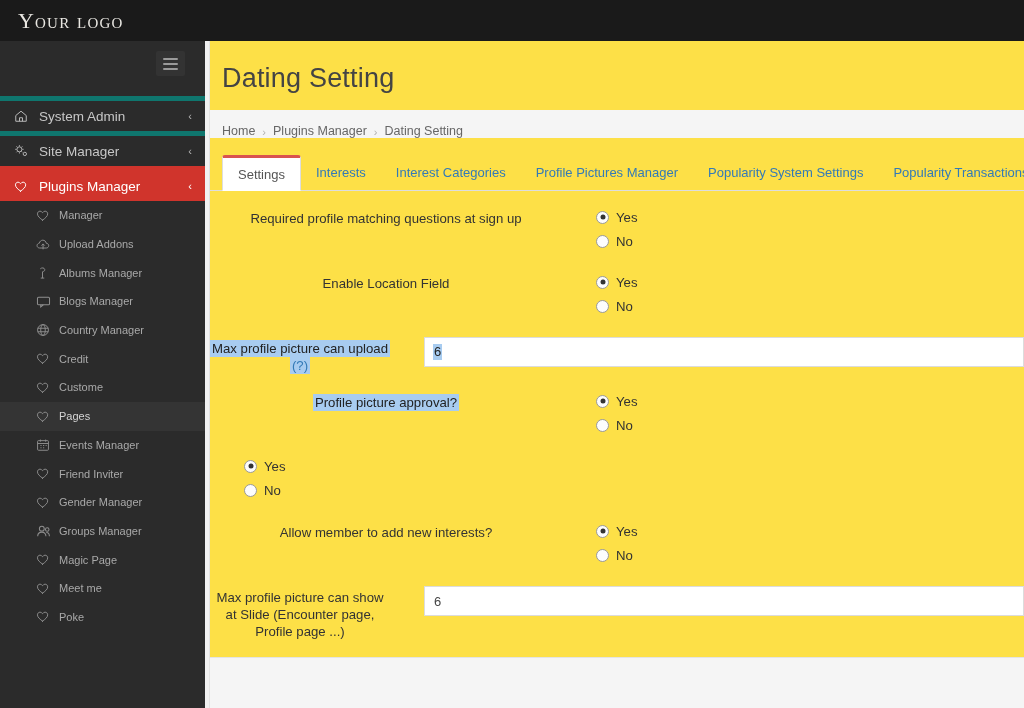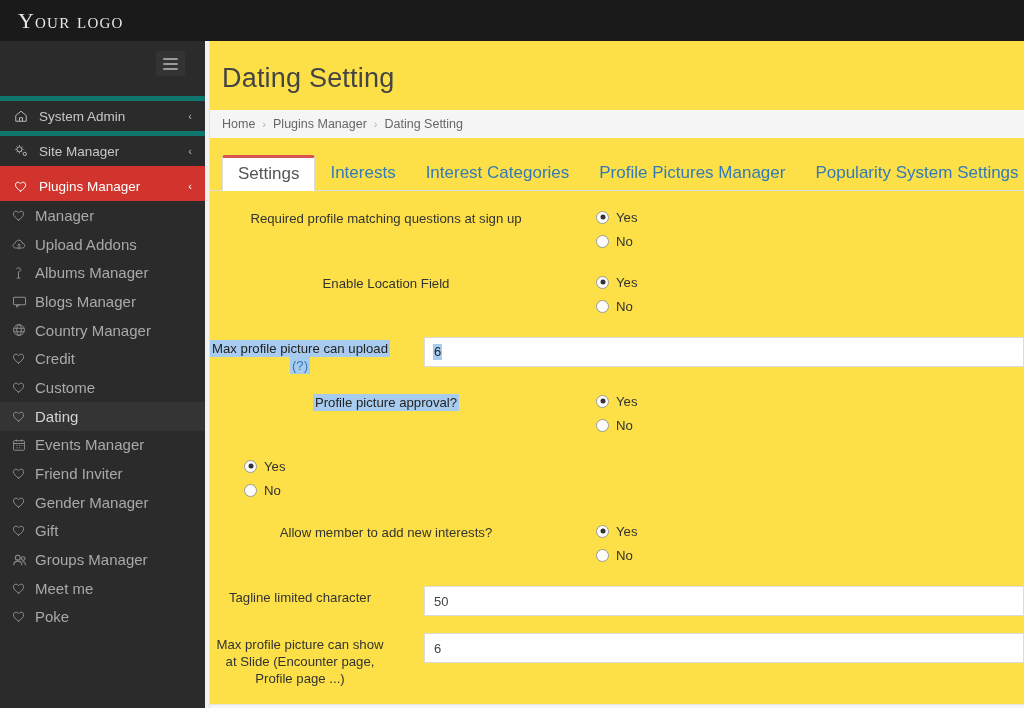--- a/index.html
+++ b/index.html
@@ -69,23 +69,23 @@
   .nav-top-item.active {
     background: #d0342c;
     color: #ffffff;
     border-top-color: #d0342c;
   }
   .nav-top-item.active .ic, .nav-top-item.active .chev { color: #ffffff; }
 
   .sub-item {
     height: 28.7px;
     display: flex; align-items: center;
-    padding-left: 12px;
+    padding-left: 36px;
     color: #a9a9a9;
-    font-size: 15px;
+    font-size: 11px;
     cursor: pointer;
     white-space: nowrap;
     text-align: right;
   }
   .sub-item .ic {
     width: 18px; display: inline-flex; align-items: center; justify-content: flex-start;
     margin-right: 5px; color: #8e8e8e;
   }
   .sub-item.current { background: #343434; color: #d4d4d4; }
 
@@ -107,40 +107,40 @@
     color: #444444;
     font-size: 27px;
     font-weight: normal;
     margin: 22px 0 0 12px;
     letter-spacing: 0.2px;
   }
   .breadcrumb {
     margin: 16px 0 0 0;
     height: 28px;
     background: #f5f5f5;
-    display: flex; align-items: center;
+    display: flex; align-items: flex-end;
     padding-left: 12px;
     font-size: 12.5px;
     color: #666666;
   }
   .breadcrumb a { color: #666666; text-decoration: none; cursor: pointer; }
   .breadcrumb .sep { margin: 0 7px; color: #b0b0b0; font-size: 11px; }
 
   
   .tabs {
     margin-top: 17px;
     height: 36px;
     border-bottom: 1px solid #dddddd;
     display: flex; align-items: stretch;
     padding-left: 12px;
   }
   .tab {
     display: flex; align-items: center;
     padding: 0 15px;
-    font-size: 17px;
+    font-size: 13px;
     color: #337ab7;
     cursor: pointer;
     position: relative;
     top: 0;
     white-space: nowrap;
   }
   .tab.active {
     color: #555555;
     background: #ffffff;
     border: 1px solid #dddddd;
@@ -352,21 +352,21 @@
             </svg>
           </span>
           <span>Custome</span>
         </div>
         <div class="sub-item current">
           <span class="ic">
             <svg width="14" height="13" viewBox="0 0 16 15">
               <path stroke="currentColor" fill="none" stroke-width="1.1" d="M8 13.2C4.4 10.6 1.6 8.4 1.6 5.6c0-1.8 1.4-3.1 3-3.1 1.2 0 2.2.7 2.6 1.6.1.2.5.2.6 0 .4-.9 1.4-1.6 2.6-1.6 1.6 0 3 1.3 3 3.1 0 2.8-2.8 5-6.4 7.6z"></path>
             </svg>
           </span>
-          <span>Dating</span>
+          <span>Pages</span>
         </div>
         <div class="sub-item">
           <span class="ic">
             <svg width="14" height="14" viewBox="0 0 16 16">
               <rect x="1.8" y="3" width="12.4" height="11" rx="1" stroke="currentColor" fill="none" stroke-width="1.1"></rect>
               <path stroke="currentColor" fill="none" stroke-width="1.1" d="M1.8 6.3h12.4M5 1.8v2.4M11 1.8v2.4M5 8.6h1.4M8 8.6h1.4M11 8.6h1.2M5 11.2h1.4M8 11.2h1.4"></path>
             </svg>
           </span>
           <span>Events Manager</span>
         </div>
@@ -378,39 +378,39 @@
           </span>
           <span>Friend Inviter</span>
         </div>
         <div class="sub-item">
           <span class="ic">
             <svg width="14" height="13" viewBox="0 0 16 15">
               <path stroke="currentColor" fill="none" stroke-width="1.1" d="M8 13.2C4.4 10.6 1.6 8.4 1.6 5.6c0-1.8 1.4-3.1 3-3.1 1.2 0 2.2.7 2.6 1.6.1.2.5.2.6 0 .4-.9 1.4-1.6 2.6-1.6 1.6 0 3 1.3 3 3.1 0 2.8-2.8 5-6.4 7.6z"></path>
             </svg>
           </span>
           <span>Gender Manager</span>
-        </div>
-        <div class="sub-item">
-          <span class="ic">
-            <svg width="14" height="13" viewBox="0 0 16 15">
-              <path stroke="currentColor" fill="none" stroke-width="1.1" d="M8 13.2C4.4 10.6 1.6 8.4 1.6 5.6c0-1.8 1.4-3.1 3-3.1 1.2 0 2.2.7 2.6 1.6.1.2.5.2.6 0 .4-.9 1.4-1.6 2.6-1.6 1.6 0 3 1.3 3 3.1 0 2.8-2.8 5-6.4 7.6z"></path>
-            </svg>
-          </span>
-          <span>Gift</span>
         </div>
         <div class="sub-item">
           <span class="ic">
             <svg width="15" height="14" viewBox="0 0 16 15">
               <circle cx="6.2" cy="5" r="2.6" stroke="currentColor" fill="none" stroke-width="1.1"></circle>
               <path stroke="currentColor" fill="none" stroke-width="1.1" d="M1.8 13c0-2.6 2-4.3 4.4-4.3S10.6 10.4 10.6 13"></path>
               <circle cx="12" cy="5.8" r="1.9" stroke="currentColor" fill="none" stroke-width="1.1"></circle>
               <path stroke="currentColor" fill="none" stroke-width="1.1" d="M11 9c2 0 3.3 1.5 3.3 4"></path>
             </svg>
           </span>
           <span>Groups Manager</span>
+        </div>
+        <div class="sub-item">
+          <span class="ic">
+            <svg width="14" height="13" viewBox="0 0 16 15">
+              <path stroke="currentColor" fill="none" stroke-width="1.1" d="M8 13.2C4.4 10.6 1.6 8.4 1.6 5.6c0-1.8 1.4-3.1 3-3.1 1.2 0 2.2.7 2.6 1.6.1.2.5.2.6 0 .4-.9 1.4-1.6 2.6-1.6 1.6 0 3 1.3 3 3.1 0 2.8-2.8 5-6.4 7.6z"></path>
+            </svg>
+          </span>
+          <span>Magic Page</span>
         </div>
         <div class="sub-item">
           <span class="ic">
             <svg width="14" height="13" viewBox="0 0 16 15">
               <path stroke="currentColor" fill="none" stroke-width="1.1" d="M8 13.2C4.4 10.6 1.6 8.4 1.6 5.6c0-1.8 1.4-3.1 3-3.1 1.2 0 2.2.7 2.6 1.6.1.2.5.2.6 0 .4-.9 1.4-1.6 2.6-1.6 1.6 0 3 1.3 3 3.1 0 2.8-2.8 5-6.4 7.6z"></path>
             </svg>
           </span>
           <span>Meet me</span>
         </div>
         <div class="sub-item">
@@ -514,28 +514,20 @@
               <span class="radio checked"></span>
               <span>Yes</span>
             </label>
             <label class="radio-line">
               <span class="radio"></span>
               <span>No</span>
             </label>
           </div>
         </div>
         <div class="form-row">
-          <div class="form-label">Tagline limited character</div>
-          <div class="form-control">
-            <div class="input-wrap">
-              <input type="text" class="text-input" value="50" style="">
-            </div>
-          </div>
-        </div>
-        <div class="form-row">
           <div class="form-label">Max profile picture can show at Slide (Encounter page, Profile page ...)</div>
           <div class="form-control">
             <div class="input-wrap">
               <input type="text" class="text-input" value="6" style="">
             </div>
           </div>
         </div>
       </div>
 
     <div class="form-footer">

